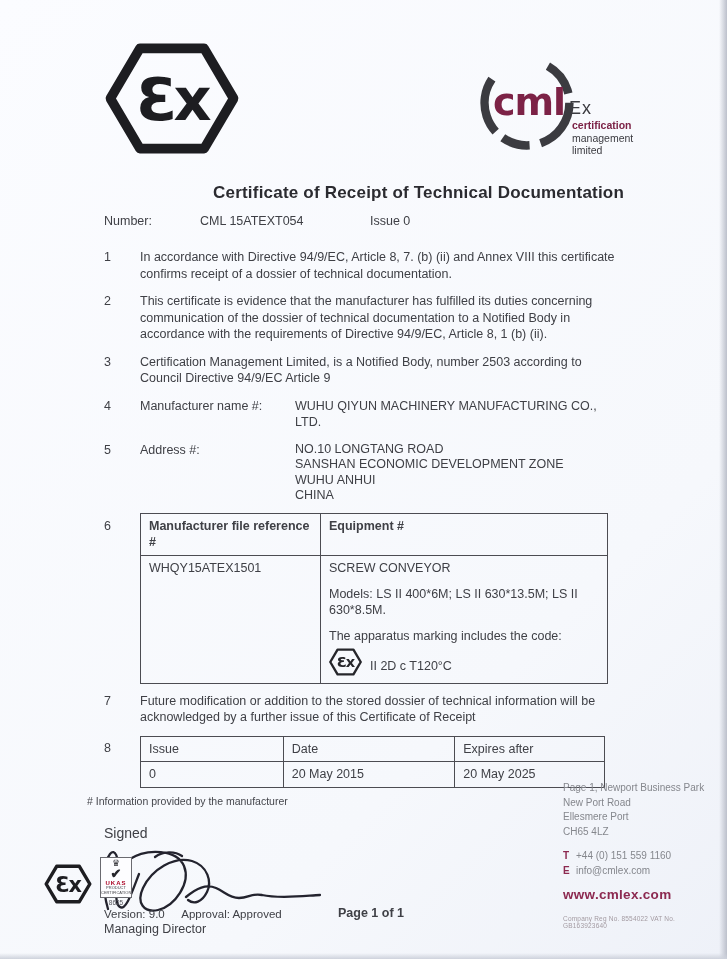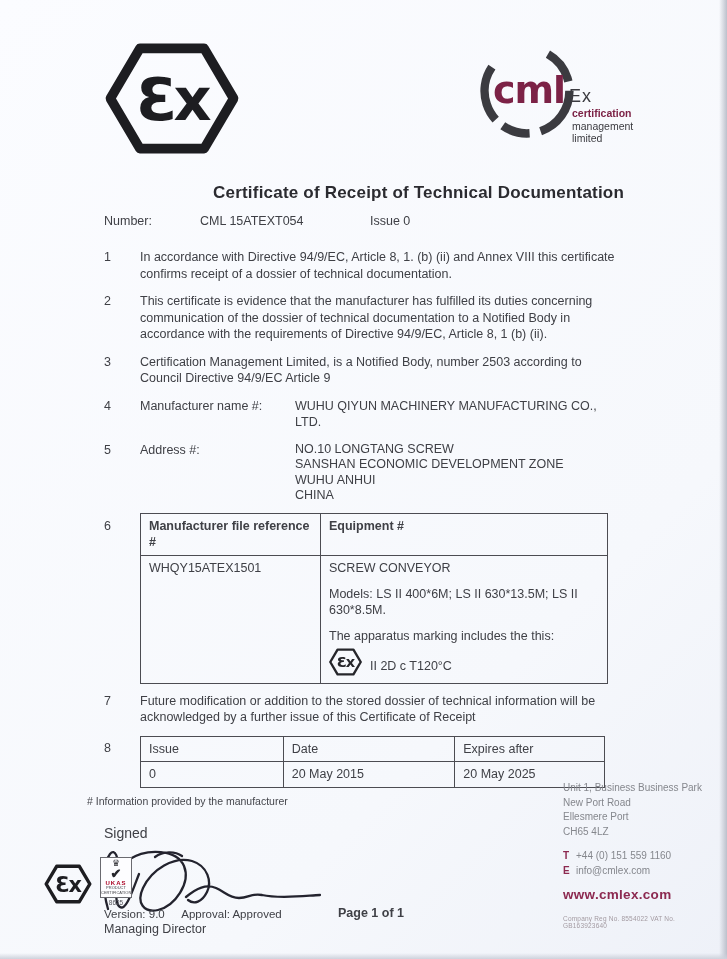--- a/index.html
+++ b/index.html
@@ -10,21 +10,21 @@
     background:linear-gradient(135deg,#fbfcff 0%,#f6f8fc 70%,#eef1f8 100%);
     color:#3f4046; overflow:hidden;
   }
   .scan-right { position:absolute; right:0; top:0; width:8px; height:100%;
     background:linear-gradient(90deg, rgba(185,189,200,0), #bcc0cb); }
   .scan-bottom { position:absolute; left:0; bottom:0; width:100%; height:6px;
     background:linear-gradient(180deg, rgba(200,204,214,0), #ced2dc); }
 
   
   .ex-logo-top { position:absolute; left:104px; top:42px; color:#1d1d21; }
-  .cml-logo { position:absolute; left:476px; top:40px; width:180px; height:110px; }
+  .cml-logo { position:absolute; left:476px; top:52px; width:180px; height:110px; }
   .cml-arc { position:absolute; left:2px; top:2px; }
   .cml-word { position:absolute; left:17px; top:28px; font-size:38px; font-weight:bold;
     color:#7c2246; letter-spacing:-1px; font-family:"DejaVu Sans", sans-serif; }
   .cml-ex { position:absolute; left:93px; top:46px; font-size:18px; color:#3b3b40;
     letter-spacing:1px; font-weight:500;text-align:center; }
   .cml-sub { position:absolute; left:96px; top:67px; font-size:10.5px; line-height:12.5px; }
   .cml-sub .l1 { color:#7c2246; font-weight:bold; }
   .cml-sub .l2, .cml-sub .l3 { color:#3b3b40; }
 
   
@@ -109,21 +109,21 @@
     <div class="title">Certificate of Receipt of Technical Documentation</div>
 
     <div class="number-row">
       <span>Number:</span>
       <span>CML 15ATEXT054</span>
       <span>Issue 0</span>
     </div>
 
     <div class="clause">
       <span class="num">1</span>
-      <span>In accordance with Directive 94/9/EC, Article 8, 1. (b) (ii) and Annex VIII this certificate confirms receipt of a dossier of technical documentation.</span>
+      <span>In accordance with Directive 94/9/EC, Article 8, 7. (b) (ii) and Annex VIII this certificate confirms receipt of a dossier of technical documentation.</span>
     </div>
 
     <div class="clause">
       <span class="num">2</span>
       <span>This certificate is evidence that the manufacturer has fulfilled its duties concerning communication of the dossier of technical documentation to a Notified Body in accordance with the requirements of Directive 94/9/EC, Article 8, 1 (b) (ii).</span>
     </div>
 
     <div class="clause">
       <span class="num">3</span>
       <span>Certification Management Limited, is a Notified Body, number 2503 according to Council Directive 94/9/EC Article 9</span>
@@ -135,42 +135,42 @@
         <span>Manufacturer name #:</span>
         <span class="val">WUHU QIYUN MACHINERY MANUFACTURING CO., LTD.</span>
       </span>
     </div>
 
     <div class="clause" style="margin-bottom:6px;">
       <span class="num">5</span>
       <span class="kv">
         <span>Address #:</span>
         <span class="addr-lines">
-          <div>NO.10 LONGTANG SCREW</div>
+          <div>NO.10 LONGTANG ROAD</div>
           <div>SANSHAN ECONOMIC DEVELOPMENT ZONE</div>
           <div>WUHU ANHUI</div>
           <div>CHINA</div>
         </span>
       </span>
     </div>
 
     <div class="clause" style="margin-bottom:9px;">
       <span class="num" style="padding-top:8px;">6</span>
       <table class="doc file-table">
         <tbody>
             <tr>
           <th class="c1">Manufacturer file reference #</th>
           <th>Equipment #</th>
         </tr>
         <tr>
           <td class="body-cell">WHQY15ATEX1501</td>
           <td class="body-cell eq">
             <p>SCREW CONVEYOR</p>
             <p>Models: LS II 400*6M; LS II 630*13.5M; LS II 630*8.5M.</p>
-            <p style="margin-bottom:4px;">The apparatus marking includes the this:</p>
+            <p style="margin-bottom:4px;">The apparatus marking includes the code:</p>
             <div class="marking-row">
               <svg width="33" height="28" viewBox="0 0 104 88">
                 <polygon points="27,5 77,5 100,44 77,83 27,83 4,44" fill="none" stroke="#26262b" stroke-width="7.5" stroke-linejoin="round"></polygon>
                 <text class="exmark-text" x="52" y="61" text-anchor="middle" font-size="46" letter-spacing="-3" fill="#26262b">Ɛx</text>
               </svg>
               <span class="code">II 2D c T120°C</span>
             </div>
           </td>
         </tr>
       </tbody>
@@ -233,21 +233,21 @@
   </div>
 
   <div class="version-row">
     <span>Version: 9.0</span>
     <span>Approval: Approved</span>
   </div>
   <div class="page-num">Page 1 of 1</div>
 
   <div class="sidebar">
     <div class="sb-addr">
-      <div>Unit 1, Business Business Park</div>
+      <div>Page 1, Newport Business Park</div>
       <div>New Port Road</div>
       <div>Ellesmere Port</div>
       <div>CH65 4LZ</div>
     </div>
     <div class="sb-contact">
       <div class="sb-row">
         <span class="lab">T</span>
         <span class="v">+44 (0) 151 559 1160</span>
       </div>
       <div class="sb-row">

